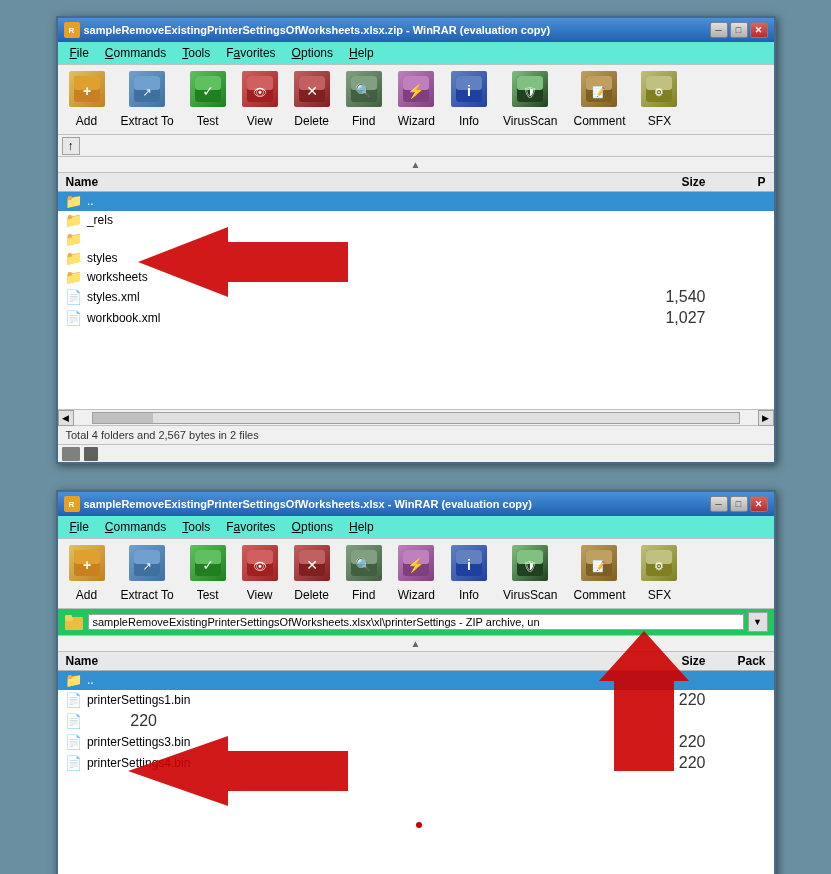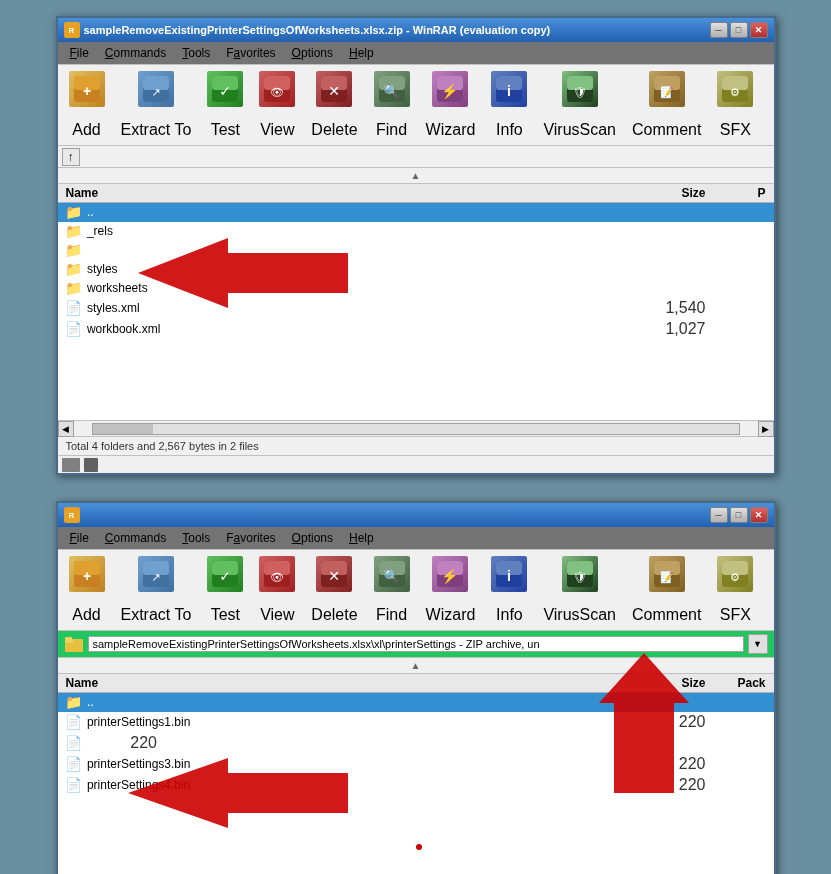--- a/index.html
+++ b/index.html
@@ -64,21 +64,21 @@
       justify-content: center;
       font-size: 9px;
       cursor: pointer;
       color: #333;
     }
 
     .title-btn.close { background: linear-gradient(to bottom, #e06060, #b03030); color: white; }
 
     
     .menu-bar {
-      background: #737373;
+      background: #5eead4;
       border-bottom: 1px solid #c0c0c0;
       display: flex;
       padding: 2px 4px;
       gap: 0;
     }
 
     .menu-item {
       padding: 2px 8px;
       cursor: pointer;
       font-size: 12px;
@@ -110,23 +110,23 @@
     .tool-icon {
       width: 36px;
       height: 36px;
       display: flex;
       align-items: center;
       justify-content: center;
       font-size: 20px;
     }
 
     .tool-label {
-      font-size: 16px;
+      font-size: 12px;
       color: #000;
-      margin-top: 14px;
+      margin-top: 7px;
     }
 
     
     .address-bar {
       background: #22c55e;
       border-bottom: 1px solid #c0c0c0;
       display: flex;
       align-items: center;
       padding: 3px 6px;
       gap: 4px;
@@ -541,20 +541,21 @@
 </div>
 
 <div class="separator" style="height:10px;"></div>
 
 <div style="padding: 0 8px 8px 8px;">
   <div class="window window-wrapper">
 
     <div class="title-bar">
       <div class="title-bar-left">
         <div class="title-bar-icon">R</div>
+        <span>sampleRemoveExistingPrinterSettingsOfWorksheets.xlsx - WinRAR (evaluation copy)</span>
       </div>
       <div class="title-bar-controls">
         <div class="title-btn">─</div>
         <div class="title-btn">□</div>
         <div class="title-btn close">✕</div>
       </div>
     </div>
 
     <div class="menu-bar">
       <div class="menu-item"><span class="underline">F</span>ile</div>

